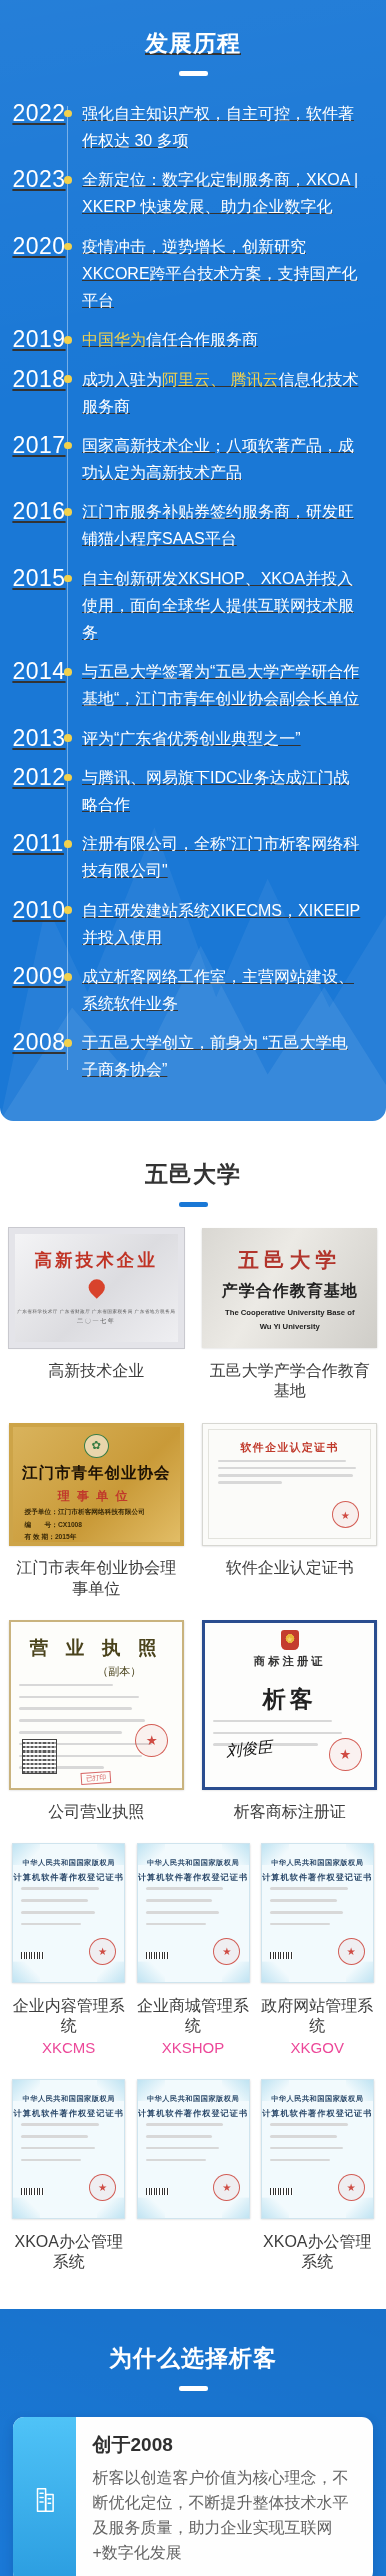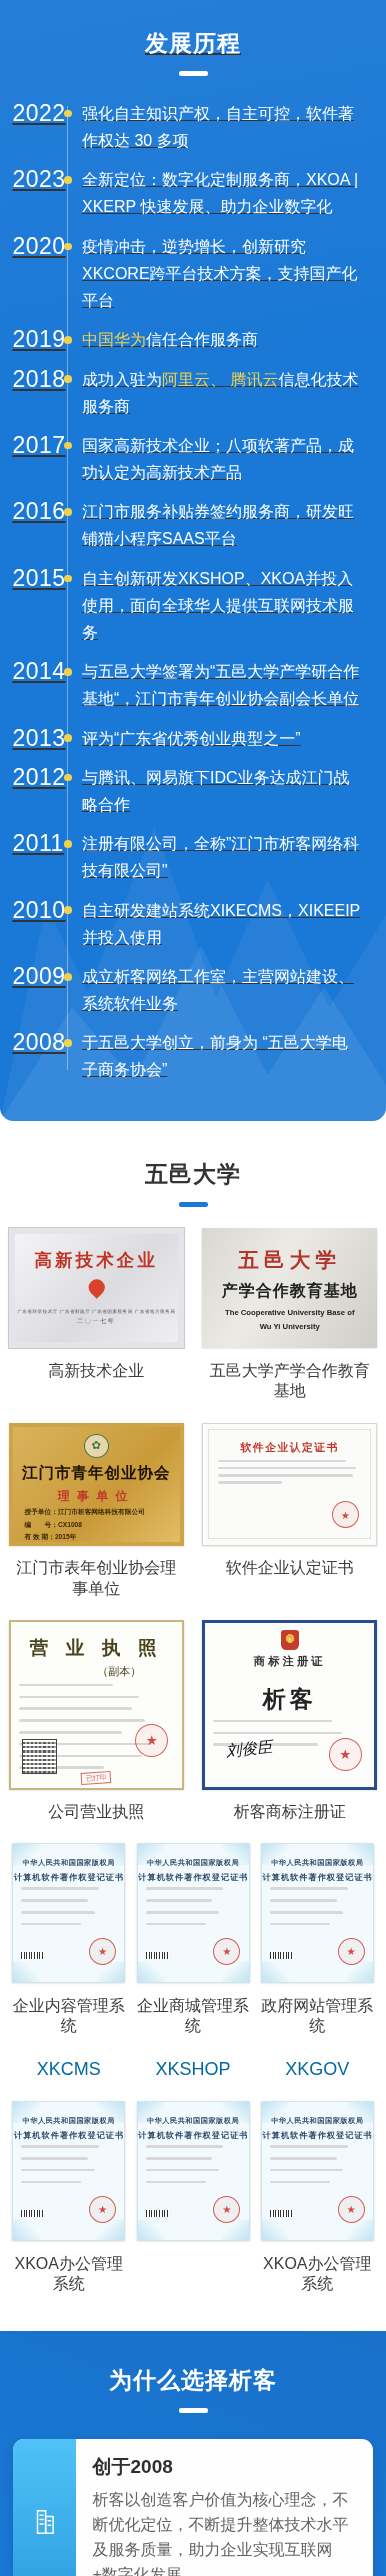--- a/index.html
+++ b/index.html
@@ -46,21 +46,21 @@
   
   .sec-honors{padding:38px 0 15.5px;min-height:1088px;box-sizing:border-box;background:#fff;}
   .cert-grid{margin-top:21.6px;}
   .cert-row{display:flex;justify-content:center;gap:18.5px;}
   .cert-row.cols3{gap:11.3px;}
   .cert-cell{margin:0 0 5.2px;width:175px;}
   .cert-row.cols3 .cert-cell{width:113px;}
   .cert-img{position:relative;width:100%;overflow:hidden;box-shadow:0 0.5px 2.1px rgba(0,0,0,.18);box-sizing:border-box;}
   .h232{height:120px;} .h238{height:123px;} .h470{height:170px;} .h272{height:140px;}
   .cert-cap{margin-top:12.4px;text-align:center;font-size:16px;color:#3d3d3d;line-height:20.6px;}
-  .cert-cap2{text-align:center;font-size:18px;color:#0369a1;margin-top:22px;line-height:21.6px;}
+  .cert-cap2{text-align:center;font-size:15px;color:#ec4899;margin-top:0;line-height:21.6px;}
   .cert-cell{margin-bottom:20.6px;}
 
   
   .ln{height:3.1px;background:#cfcfcf;border-radius:1.5px;margin:6.2px 10.3px;}
   .ln.sm{height:2.6px;margin:4.6px 8.2px;background:#d8d8d8;}
 
   
   .c-silver{background:linear-gradient(135deg,#f4f4f6 0%,#dcdce0 55%,#efeff2 100%);border:6.2px solid #e4e4e9;outline:0.5px solid #c9c9cf;display:flex;flex-direction:column;align-items:center;}
   .c-silver .arc-title{margin-top:13.4px;font-size:17.5px;font-weight:700;color:#c03325;letter-spacing:3.1px;}
   .flame{width:15.5px;height:15.5px;margin-top:8.2px;background:#d8432c;border-radius:0 50% 50% 50%;transform:rotate(-135deg);}
@@ -108,21 +108,21 @@
   .c-tm .sig{position:absolute;left:20.6px;bottom:27px;font-family:"Liberation Serif","DejaVu Serif",serif;font-style:italic;font-size:15.5px;color:#111;transform:rotate(-6deg);}
 
   
   .c-cr{background:#f2fafd;border:0.5px solid #cfe4ee;display:flex;flex-direction:column;}
   .c-cr .corner{position:absolute;width:27px;height:20.6px;background:linear-gradient(135deg,#bfe3f2 0%,rgba(191,227,242,0) 70%);}
   .c-cr .corner.tl{left:0;top:0;}
   .c-cr .corner.tr{right:0;top:0;transform:scaleX(-1);}
   .c-cr .corner.bl{left:0;bottom:0;transform:scaleY(-1);}
   .c-cr .corner.br{right:0;bottom:0;transform:scale(-1,-1);}
   .c-cr .bu{margin-top:13.4px;text-align:center;font-size:7.2px;font-weight:700;color:#2c4a6b;letter-spacing:0.5px;}
-  .c-cr .ct{margin-top:4.1px;text-align:right;font-size:8.2px;font-weight:700;color:#2c4a6b;letter-spacing:1px;}
+  .c-cr .ct{margin-top:4.1px;text-align:center;font-size:8.2px;font-weight:700;color:#2c4a6b;letter-spacing:1px;}
   .barcode{position:absolute;left:8.2px;bottom:23px;width:23px;height:7.2px;background:repeating-linear-gradient(90deg,#333 0 1px,#fff 1px 2.6px);}
 
   
   .sec-why{
     position:relative;
     background:#1a78d6;
     background-image:linear-gradient(200deg, rgba(0,0,0,.06) 0%, rgba(0,0,0,0) 30%);
     padding:34px 0 36px;
     min-height:1155px;
     box-sizing:border-box;

